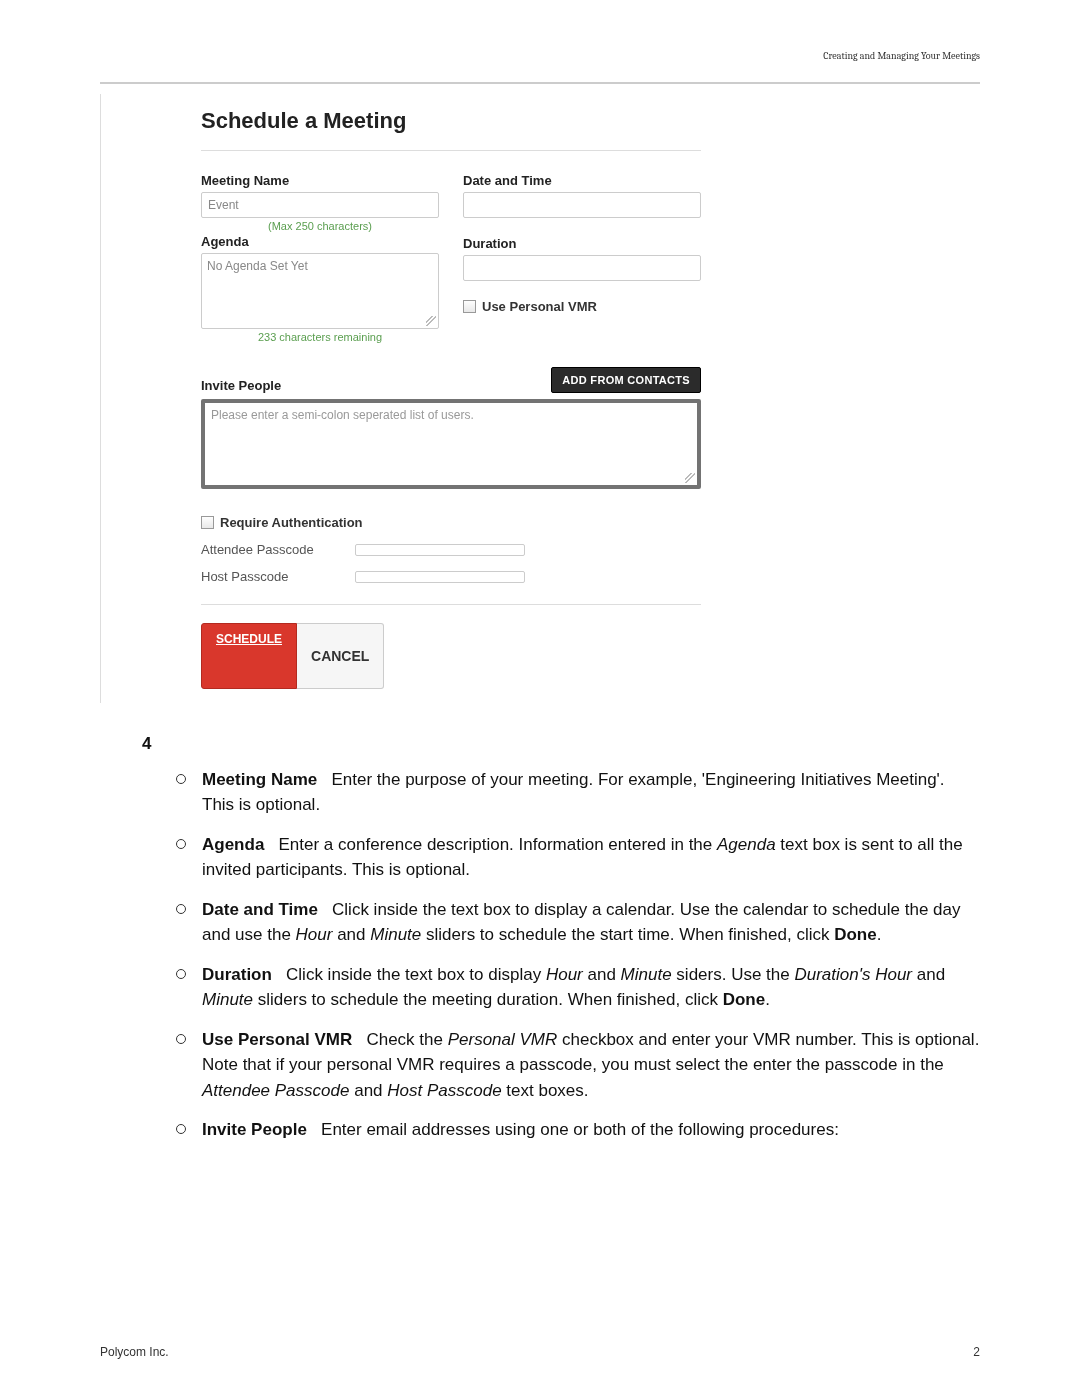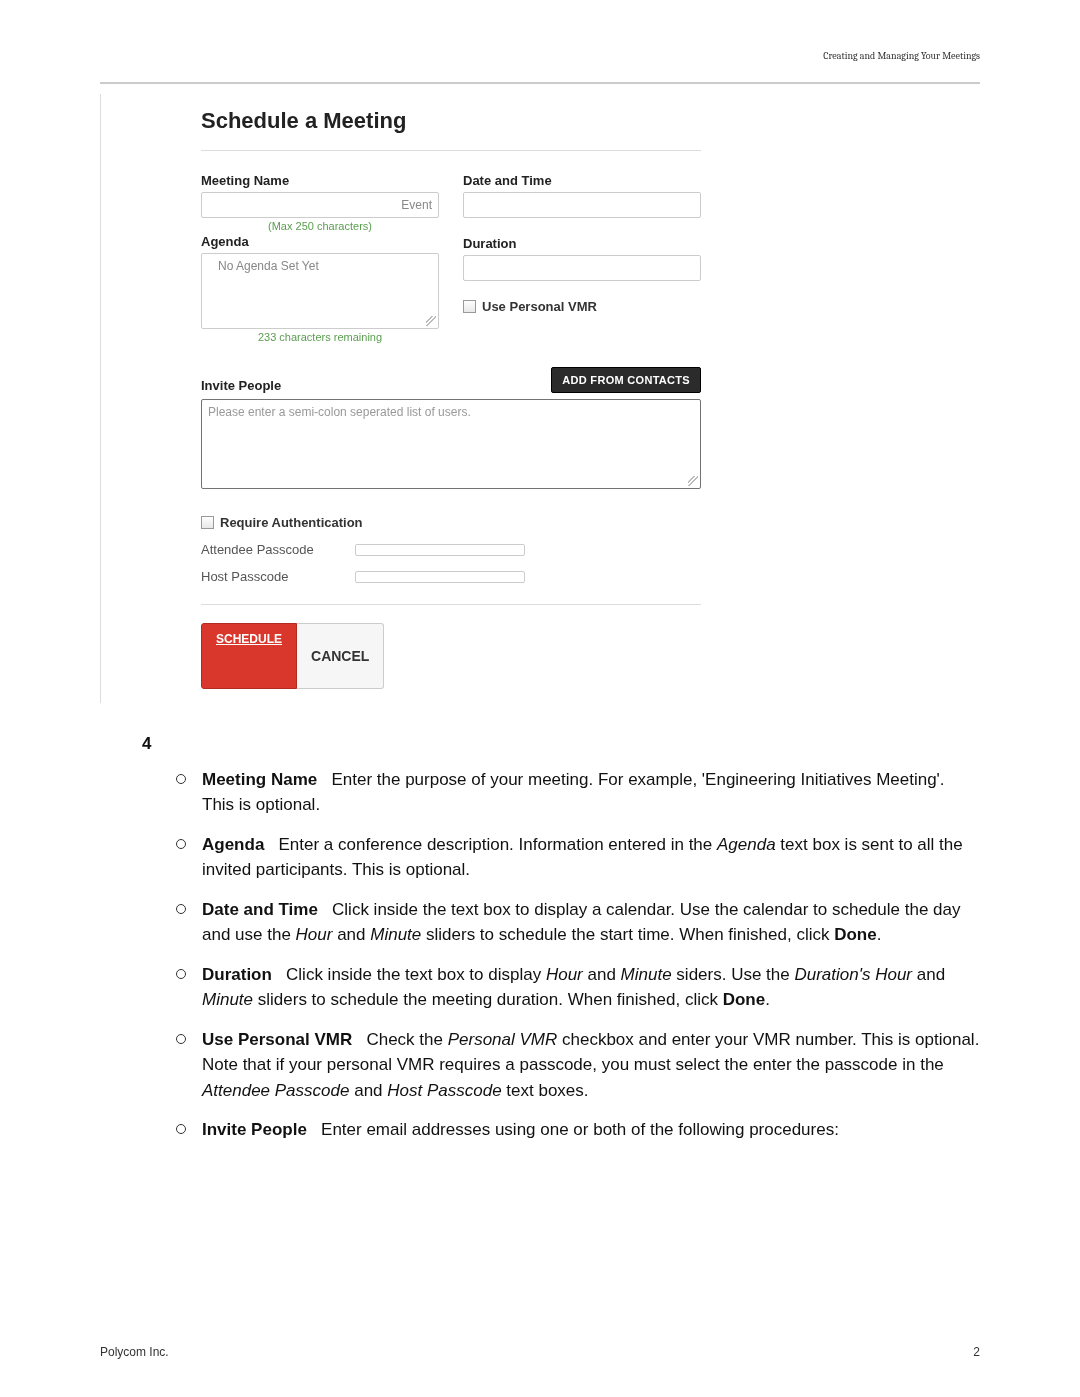--- a/index.html
+++ b/index.html
@@ -64,35 +64,34 @@
     margin-top: 6px;
   }
   .text-input {
     width: 100%;
     border: 1px solid #ccc;
     border-radius: 2px;
     padding: 5px 6px;
     font-size: 12px;
     color: #888;
     background: #fff;
-    text-align: right;
   }
   .hint-right {
     font-size: 11px;
     color: #5a9e4f;
     text-align: center;
     margin-top: 2px;
     margin-bottom: 2px;
   }
   .agenda-area {
     width: 100%;
     height: 76px;
     border: 1px solid #ccc;
     border-radius: 2px;
-    padding: 5px 16px;
+    padding: 5px 5px;
     font-size: 12px;
     color: #888;
     resize: none;
     position: relative;
   }
   .resize-handle {
     position: absolute;
     right: 2px;
     bottom: 2px;
     width: 10px;
@@ -129,21 +128,21 @@
     font-weight: bold;
     padding: 6px 10px;
     border: 1px solid #000;
     border-radius: 2px;
     letter-spacing: 0.3px;
     margin-left: 8px;
   }
   .invite-area {
     width: 100%;
     height: 90px;
-    border: 1px solid #737373;
+    border: 4px solid #737373;
     border-radius: 2px;
     padding: 5px 6px;
     font-size: 12px;
     color: #999;
     position: relative;
   }
   .passcode-row {
     display: flex;
     align-items: center;
     gap: 14px;

